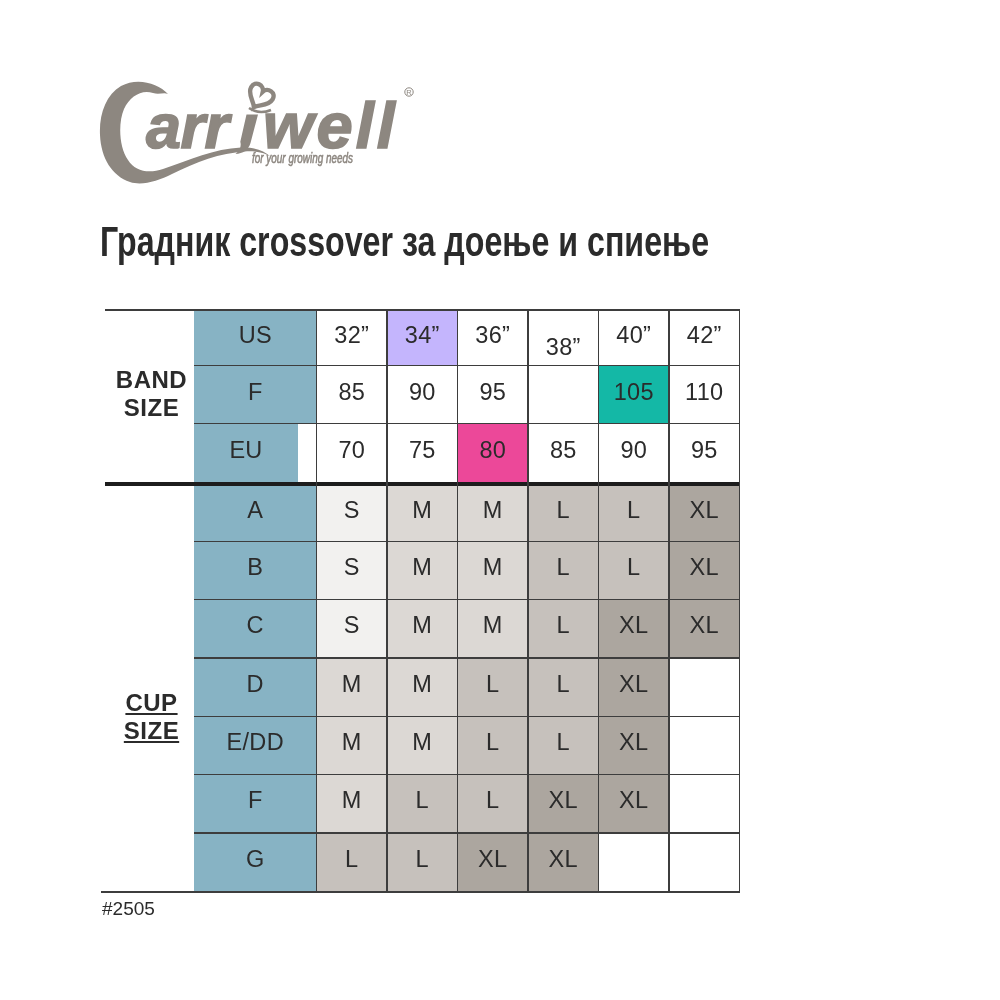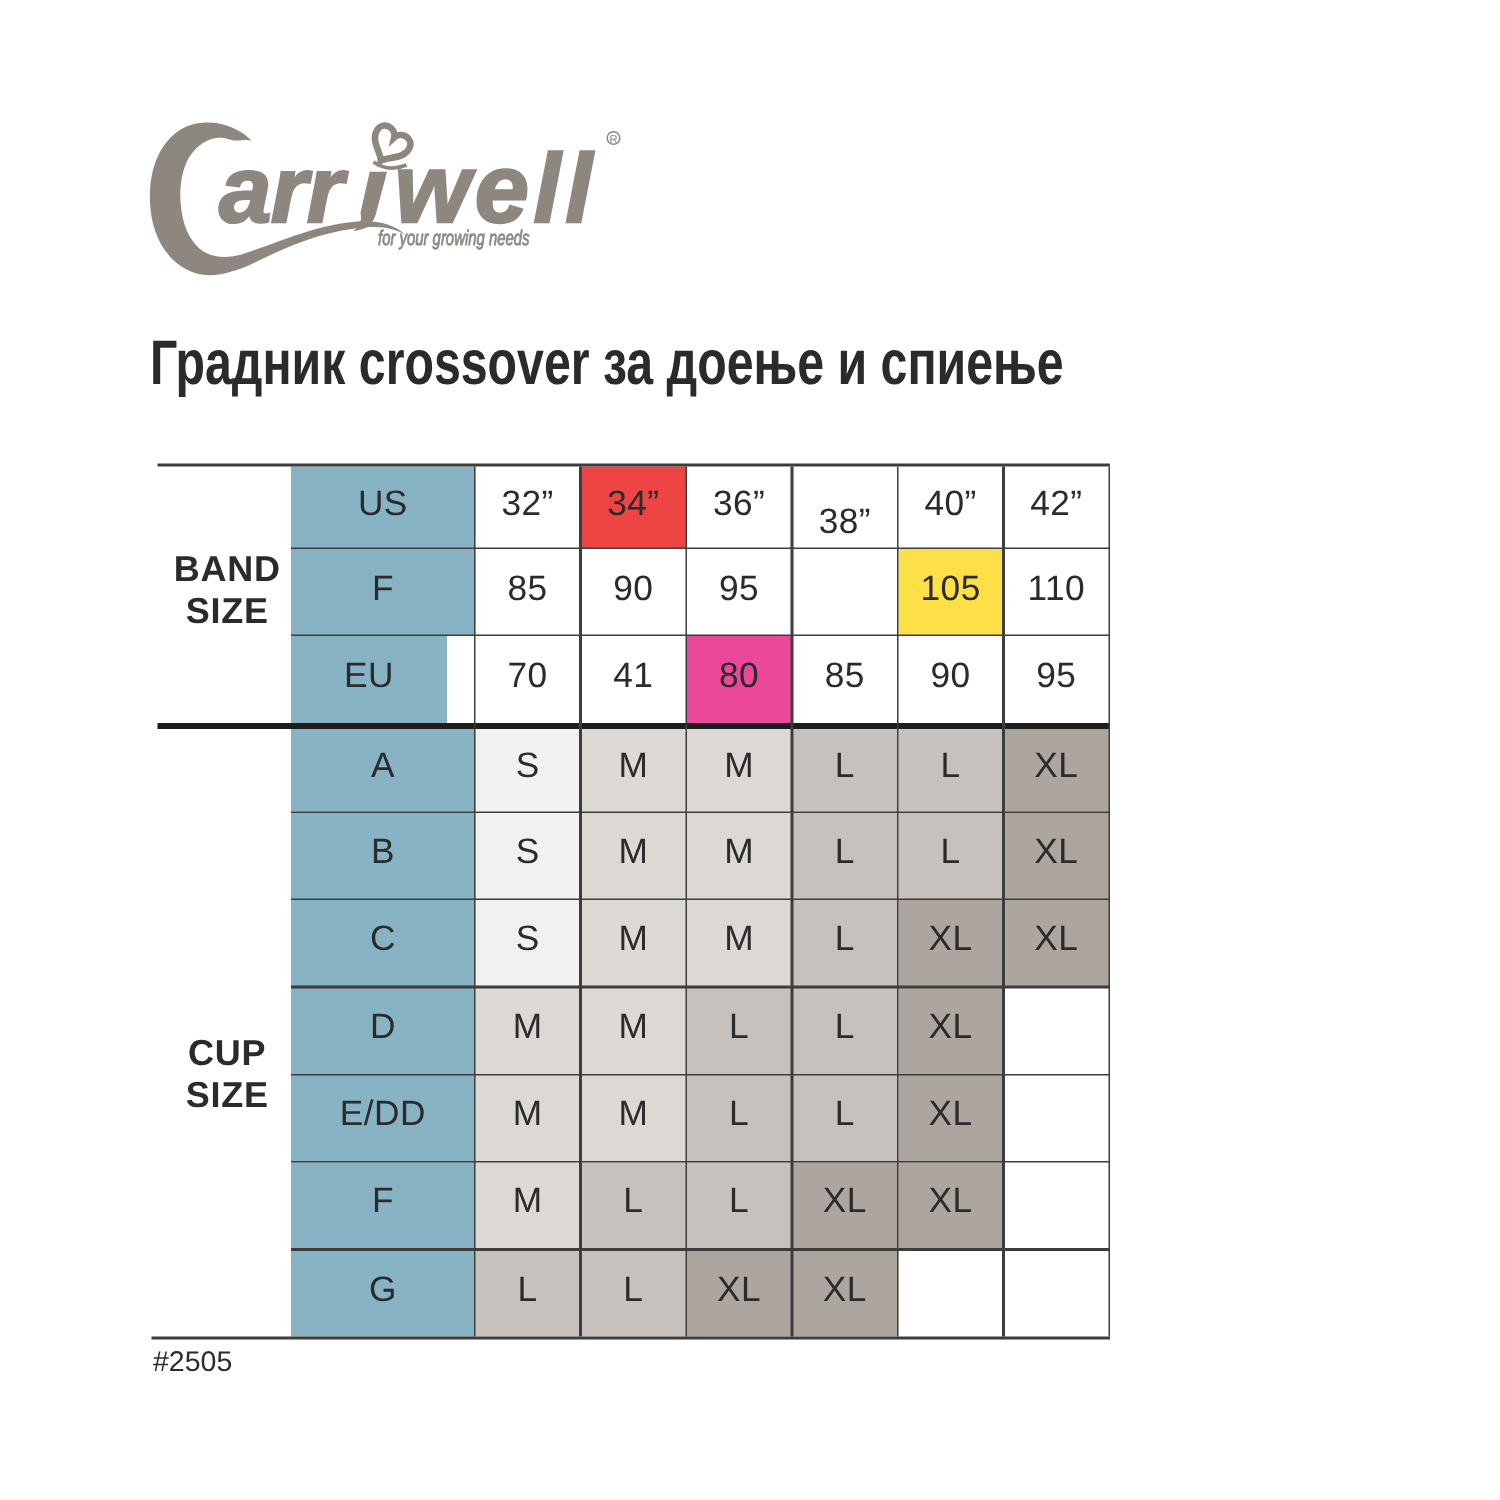--- a/index.html
+++ b/index.html
@@ -44,48 +44,48 @@
   <text x="252" y="163" font-family="Liberation Sans, sans-serif" font-style="italic" font-size="14" fill="#8d8780" stroke="#8d8780" stroke-width="0.55" textLength="101" lengthAdjust="spacingAndGlyphs">for your growing needs</text>
 </svg>
 
 <div style="position:absolute;left:100px;top:218px;font-size:42px;font-weight:bold;color:#2b2b2b;
   letter-spacing:0px;white-space:nowrap;transform:scaleX(0.766);transform-origin:left top;">Градник crossover за доење и спиење</div>
 
 <div class="cell ct" style="left:194.0px;top:310.5px;width:122.5px;height:55.5px;background:#87b3c4;">US</div>
 
 <div class="cell ct" style="left:316.5px;top:310.5px;width:70.5px;height:55.5px;background:#ffffff;">32”</div>
 
-<div class="cell ct" style="left:387.0px;top:310.5px;width:70.5px;height:55.5px;background:#ef4444;">34”</div>
+<div class="cell ct" style="left:387.0px;top:310.5px;width:70.5px;height:55.5px;background:#c4b5fd;">34”</div>
 
 <div class="cell ct" style="left:457.5px;top:310.5px;width:70.5px;height:55.5px;background:#ffffff;">36”</div>
 
 <div class="cell ct" style="left:528.0px;top:310.5px;width:70.5px;height:55.5px;background:#ffffff;margin-top:12px;">38”</div>
 
 <div class="cell ct" style="left:598.5px;top:310.5px;width:70.5px;height:55.5px;background:#ffffff;">40”</div>
 
 <div class="cell ct" style="left:669.0px;top:310.5px;width:70.5px;height:55.5px;background:#ffffff;">42”</div>
 
 <div class="cell ct" style="left:194.0px;top:366.0px;width:122.5px;height:58.0px;background:#87b3c4;">F</div>
 
 <div class="cell ct" style="left:316.5px;top:366.0px;width:70.5px;height:58.0px;background:#ffffff;">85</div>
 
 <div class="cell ct" style="left:387.0px;top:366.0px;width:70.5px;height:58.0px;background:#ffffff;">90</div>
 
 <div class="cell ct" style="left:457.5px;top:366.0px;width:70.5px;height:58.0px;background:#ffffff;">95</div>
 
 
-<div class="cell ct" style="left:598.5px;top:366.0px;width:70.5px;height:58.0px;background:#fde047;text-align:center;">105</div>
+<div class="cell ct" style="left:598.5px;top:366.0px;width:70.5px;height:58.0px;background:#14b8a6;text-align:center;">105</div>
 
 <div class="cell ct" style="left:669.0px;top:366.0px;width:70.5px;height:58.0px;background:#ffffff;">110</div>
 
 <div class="cell ct" style="left:194.0px;top:424.0px;width:104px;height:58.0px;background:#87b3c4;">EU</div>
 
 <div class="cell ct" style="left:316.5px;top:424.0px;width:70.5px;height:58.0px;background:#ffffff;">70</div>
 
-<div class="cell ct" style="left:387.0px;top:424.0px;width:70.5px;height:58.0px;background:#ffffff;">41</div>
+<div class="cell ct" style="left:387.0px;top:424.0px;width:70.5px;height:58.0px;background:#ffffff;">75</div>
 
 <div class="cell ct" style="left:457.5px;top:424.0px;width:70.5px;height:58.0px;background:#ec4899;">80</div>
 
 <div class="cell ct" style="left:528.0px;top:424.0px;width:70.5px;height:58.0px;background:#ffffff;">85</div>
 
 <div class="cell ct" style="left:598.5px;top:424.0px;width:70.5px;height:58.0px;background:#ffffff;">90</div>
 
 <div class="cell ct" style="left:669.0px;top:424.0px;width:70.5px;height:58.0px;background:#ffffff;">95</div>
 
 <div class="cell ct" style="left:194.0px;top:486.0px;width:122.5px;height:55.39999999999998px;background:#87b3c4;">A</div>
@@ -184,21 +184,21 @@
 
 <div class="cell ct" style="left:598.5px;top:833.0px;width:70.5px;height:58.0px;background:#ffffff;"></div>
 
 <div class="cell ct" style="left:669.0px;top:833.0px;width:70.5px;height:58.0px;background:#ffffff;"></div>
 
 <div class="cell" style="left:107px;top:311px;width:89px;height:172px;">
   <div style="font-size:24px;font-weight:bold;color:#2b2b2b;text-align:center;line-height:28px;letter-spacing:0.5px;">BAND<br>SIZE</div>
 </div>
 
 <div class="cell" style="left:107px;top:665px;width:89px;height:110px;">
-  <div style="font-size:24px;font-weight:bold;color:#2b2b2b;text-align:center;line-height:28px;letter-spacing:0.5px;">CUP<br>SIZE</div>
+  <div style="font-size:24px;font-weight:bold;color:#2b2b2b;text-align:center;line-height:28px;letter-spacing:0.5px;text-decoration:underline;">CUP<br>SIZE</div>
 </div>
 
 <div class="line" style="left:105.0px;top:308.5px;width:634.5px;height:2.0px;background:#3d3d3d;"></div>
 
 <div class="line" style="left:194.0px;top:365.0px;width:545.5px;height:1.2px;background:#3d3d3d;"></div>
 
 <div class="line" style="left:194.0px;top:423.0px;width:545.5px;height:1.2px;background:#3d3d3d;"></div>
 
 <div class="line" style="left:105.0px;top:482.0px;width:634.5px;height:4.0px;background:#1d1d1d;"></div>
 

